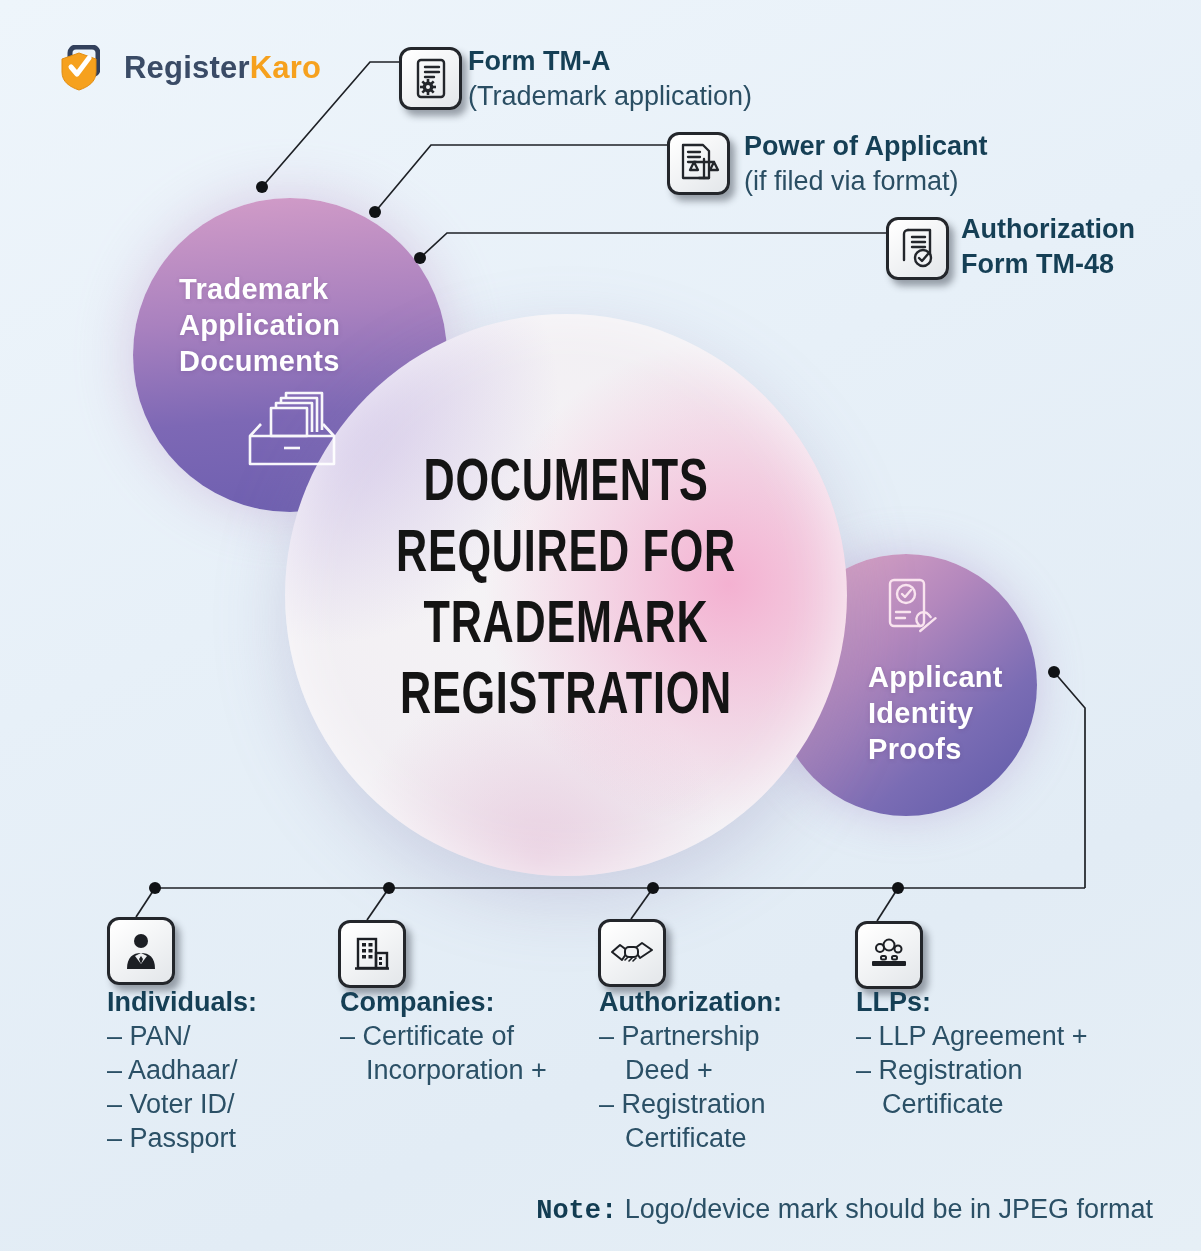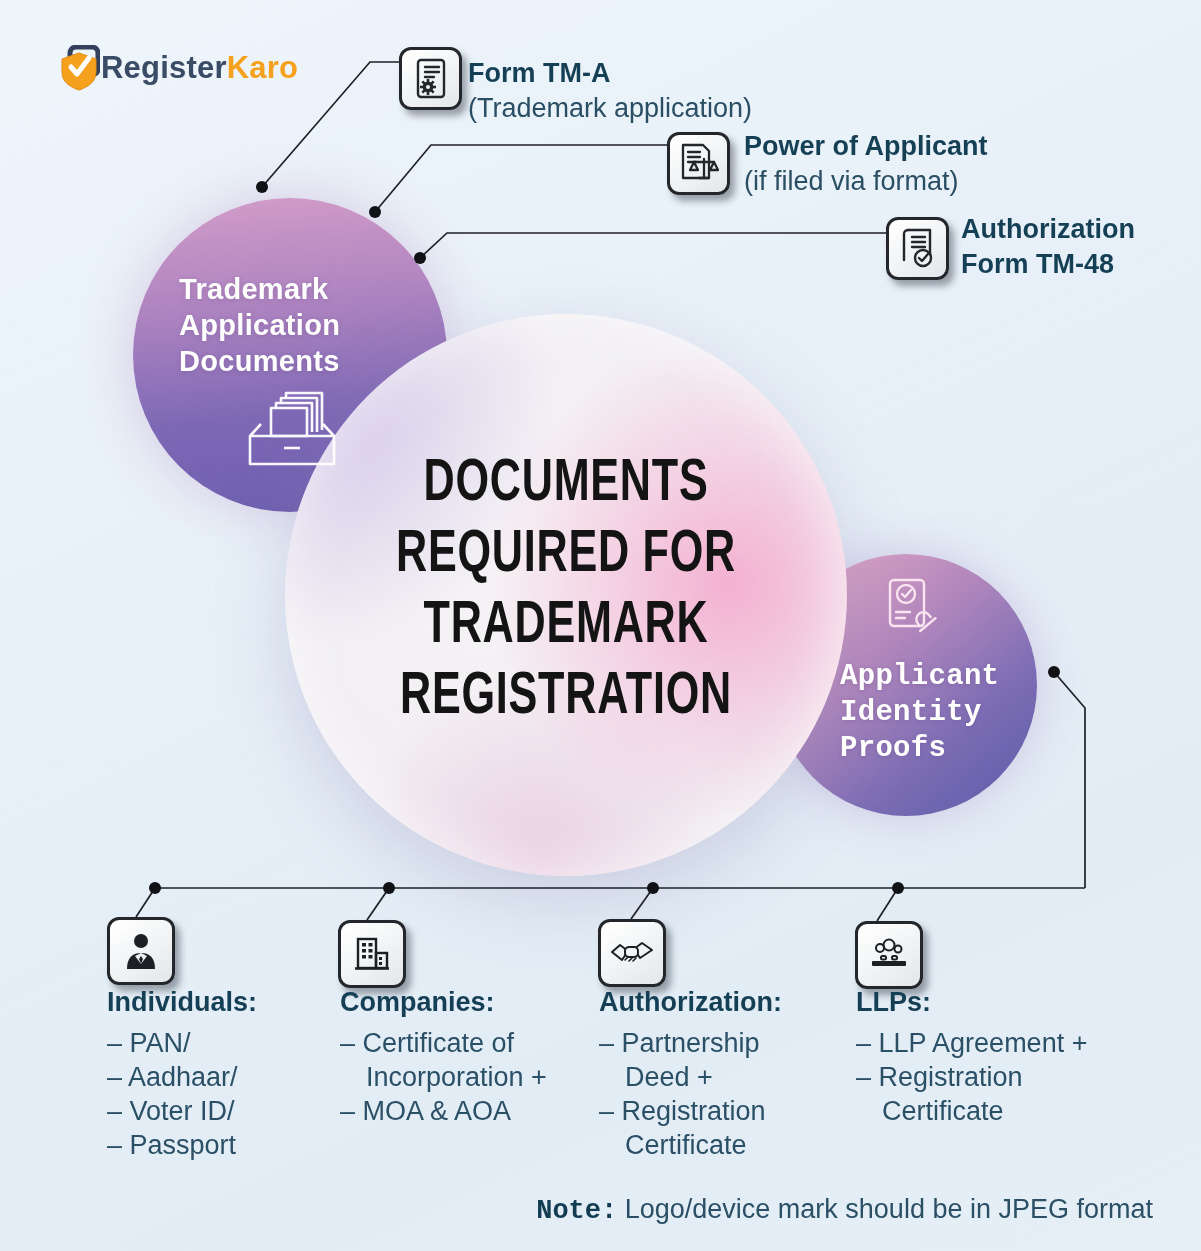--- a/index.html
+++ b/index.html
@@ -25,33 +25,33 @@
   
   .bubble-label{position:absolute;z-index:4;color:#ffffff;font-weight:700;font-size:29px;
     line-height:36px;white-space:pre-line;letter-spacing:.3px;text-shadow:0 1px 4px rgba(90,60,120,.25);}
   .page-title{position:absolute;z-index:4;left:286px;top:444px;width:560px;text-align:center;
     color:#141414;font-weight:700;font-size:60px;line-height:71px;white-space:pre-line;
     transform:scaleX(.72);transform-origin:50% 50%;letter-spacing:1px;}
   .callout{position:absolute;z-index:4;}
   .callout-title{font-weight:700;font-size:27px;line-height:35px;color:#153f55;white-space:pre-line;}
   .callout-sub{font-weight:400;font-size:27px;line-height:35px;color:#2a4e63;}
   .category{position:absolute;z-index:4;width:250px;}
-  .category-title{font-weight:700;font-size:27px;line-height:33px;color:#153f55;margin-bottom:7px;}
+  .category-title{font-weight:700;font-size:27px;line-height:33px;color:#153f55;}
   .category-item{font-size:27px;line-height:34px;color:#2b5066;white-space:pre-line;
     padding-left:26px;text-indent:-26px;}
   .note{position:absolute;z-index:4;right:48px;top:1194px;font-size:27px;color:#2b5066;}
   .note b{color:#123c52;font-weight:700;font-family:Liberation Mono, monospace;}
   
   .icon-box{position:absolute;z-index:4;width:57px;height:57px;border:3px solid #23262b;border-radius:12px;
     background:linear-gradient(145deg,#fefefe 10%,#e6e9ec 90%);
     box-shadow:5px 6px 7px rgba(35,42,54,.42);
     display:flex;align-items:center;justify-content:center;}
   .icon-box.lg{width:62px;height:62px;}
   
-  .logo{position:absolute;left:58px;top:45px;z-index:4;display:flex;align-items:center;gap:1px;text-align:right;}
+  .logo{position:absolute;left:58px;top:45px;z-index:4;display:flex;align-items:center;gap:24px;text-align:right;}
   .logo-text{font-size:31px;font-weight:700;letter-spacing:.2px;}
   
   #connectors{position:absolute;left:0;top:0;z-index:3;}
 </style>
 </head>
 <body>
 
 <div id="canvas">
 
   <div class="circle circle-left"></div>
@@ -119,21 +119,21 @@
       <circle cx="24" cy="18" r="9"></circle>
       <path d="M20 18 l3 3 l6 -7"></path>
       <line x1="14" y1="36" x2="28" y2="36"></line>
       <line x1="14" y1="42" x2="23" y2="42"></line>
       <g transform="translate(42,44) rotate(-40)">
         <path d="M-7 2 v-3 a7 7 0 0 1 14 0 v3"></path>
         <line x1="-10" y1="6" x2="10" y2="6"></line>
       </g>
     </g>
   </svg>
-  <div class="bubble-label" style="left:840px;top:659px;font-family:Liberation Mono, monospace;">Applicant
+  <div class="bubble-label" style="left:868px;top:659px;">Applicant
 Identity
 Proofs</div>
 
   <div class="icon-box" style="left:399px;top:47px;">
     <svg width="40" height="44" viewBox="0 0 40 44">
       <g stroke="#23262b" stroke-width="2.4" fill="none" stroke-linecap="round">
         <rect x="7" y="3" width="26" height="37" rx="3"></rect>
         <line x1="14" y1="10" x2="28" y2="10"></line>
           <line x1="14" y1="15" x2="28" y2="15"></line>
           <line x1="14" y1="20" x2="23" y2="20"></line>
@@ -143,21 +143,21 @@
           <line x1="0" y1="-8" x2="0" y2="8"></line>
             <line x1="-8" y1="0" x2="8" y2="0"></line>
           <line x1="-5.7" y1="-5.7" x2="5.7" y2="5.7"></line>
             <line x1="-5.7" y1="5.7" x2="5.7" y2="-5.7"></line>
         </g>
         <circle r="5.4" fill="#23262b"></circle>
           <circle r="2" fill="#f2f3f5"></circle>
       </g>
     </svg>
   </div>
-  <div class="callout" style="left:468px;top:44px;margin-top:12px;">
+  <div class="callout" style="left:468px;top:44px;">
     <div class="callout-title">Form TM-A</div>
     <div class="callout-sub">(Trademark application)</div>
   </div>
 
   <div class="icon-box" style="left:667px;top:132px;">
     <svg width="42" height="44" viewBox="0 0 42 44">
       <g stroke="#23262b" stroke-width="2.3" fill="none" stroke-linecap="round" stroke-linejoin="round">
         <path d="M5 3 H25 L31 9 V36 H5 Z"></path>
         <line x1="10" y1="10" x2="22" y2="10"></line>
           <line x1="10" y1="15" x2="22" y2="15"></line>
@@ -228,21 +228,20 @@
         <rect x="27" y="22" width="3" height="3"></rect>
           <rect x="27" y="27" width="3" height="3"></rect>
       </g>
       <line x1="3" y1="33.5" x2="37" y2="33.5" stroke="#1c1f24" stroke-width="2.4"></line>
     </svg>
   </div>
   <div class="category" style="left:340px;top:986px;">
     <div class="category-title">Companies:</div>
     <div class="category-item">– Certificate of
 Incorporation +</div>
-    <div class="category-item">– MOA &amp; AOA</div>
   </div>
 
   <div class="icon-box lg" style="left:598px;top:919px;">
     <svg width="42" height="32" viewBox="0 0 42 32">
       <g stroke="#1c1f24" stroke-width="2" fill="#f2f3f5" stroke-linejoin="round">
         <polygon points="1,15 9,8 17,14 11,23"></polygon>
         <polygon points="41,13 31,6 23,12 29,21"></polygon>
         <rect x="14" y="10" width="13" height="10" rx="4"></rect>
       </g>
       <g stroke="#1c1f24" stroke-width="1.6" fill="none" stroke-linecap="round">

